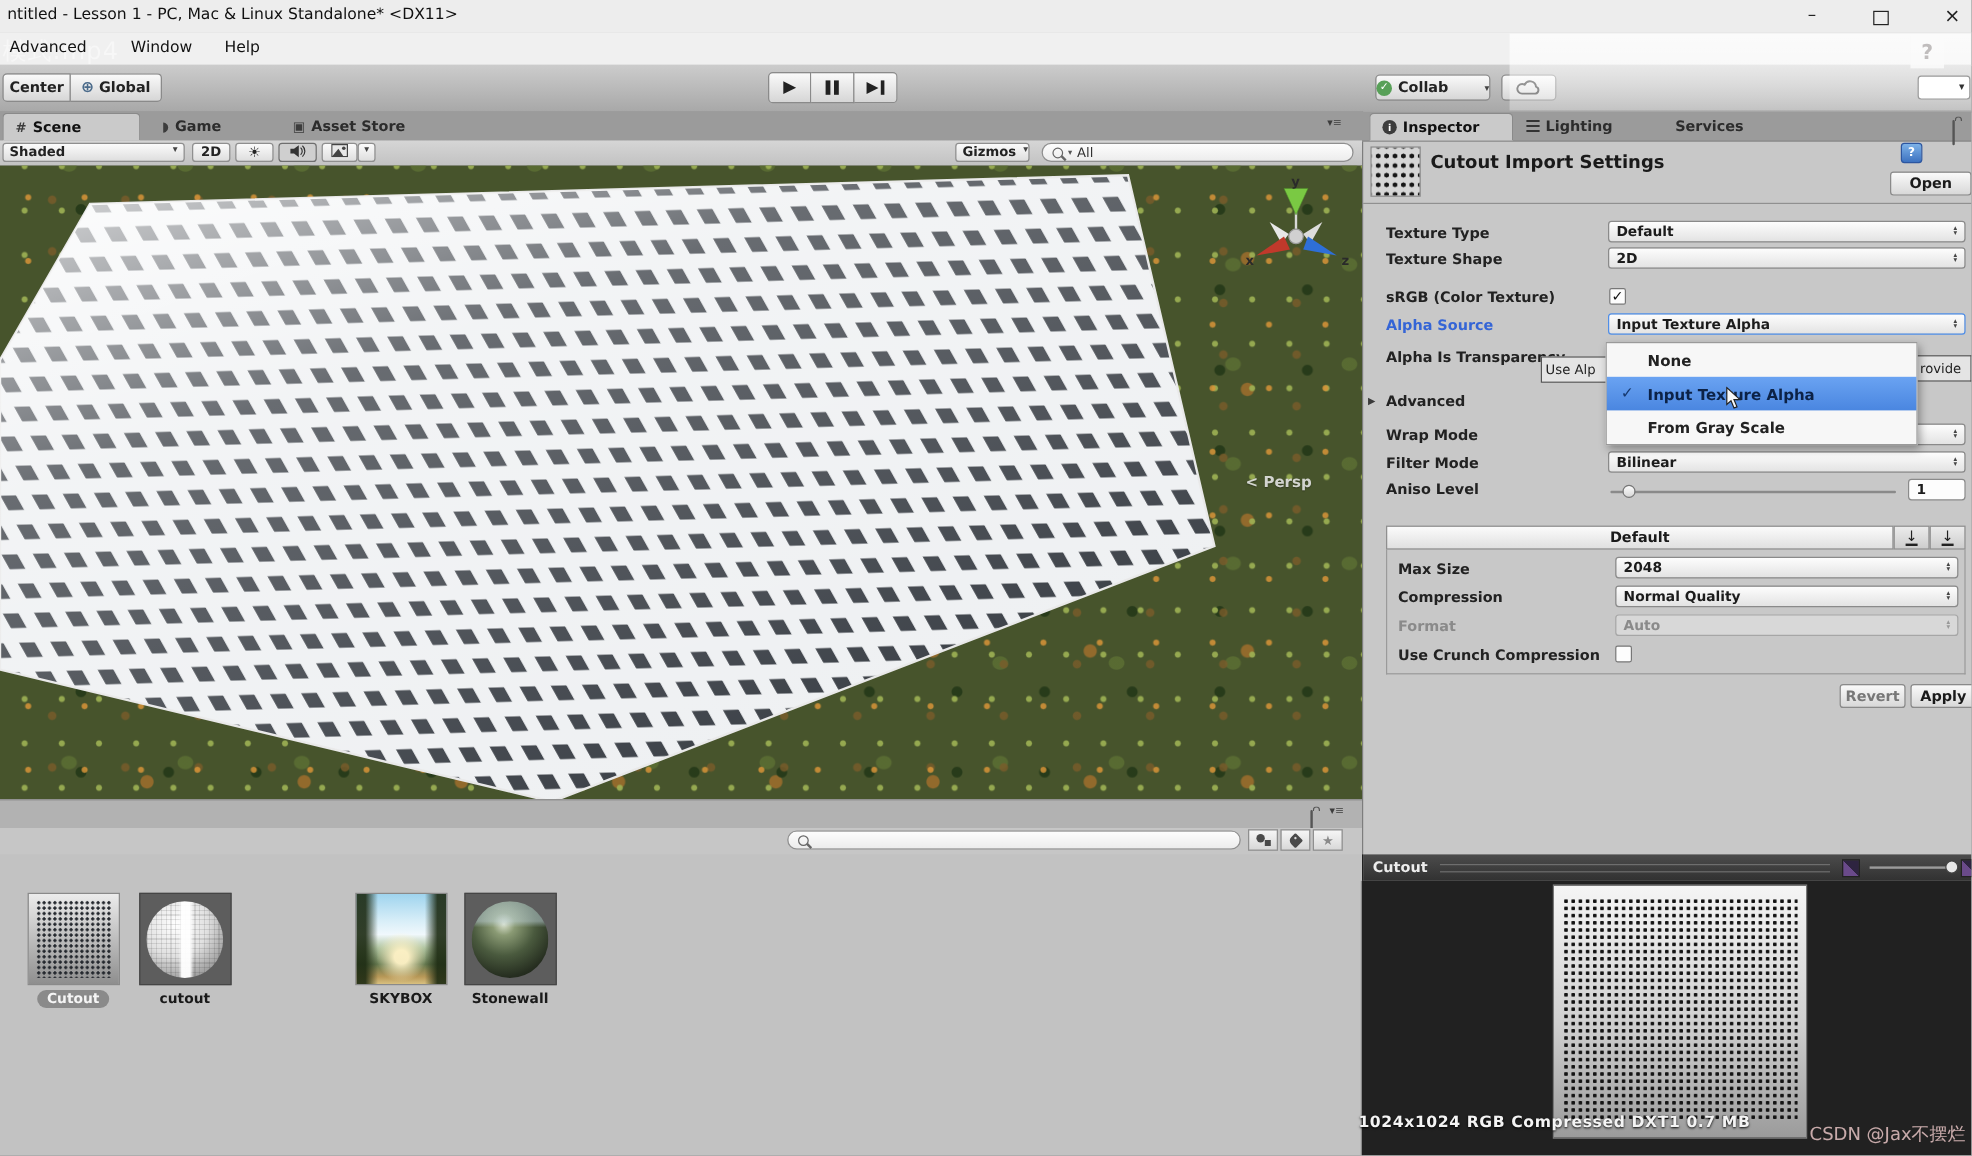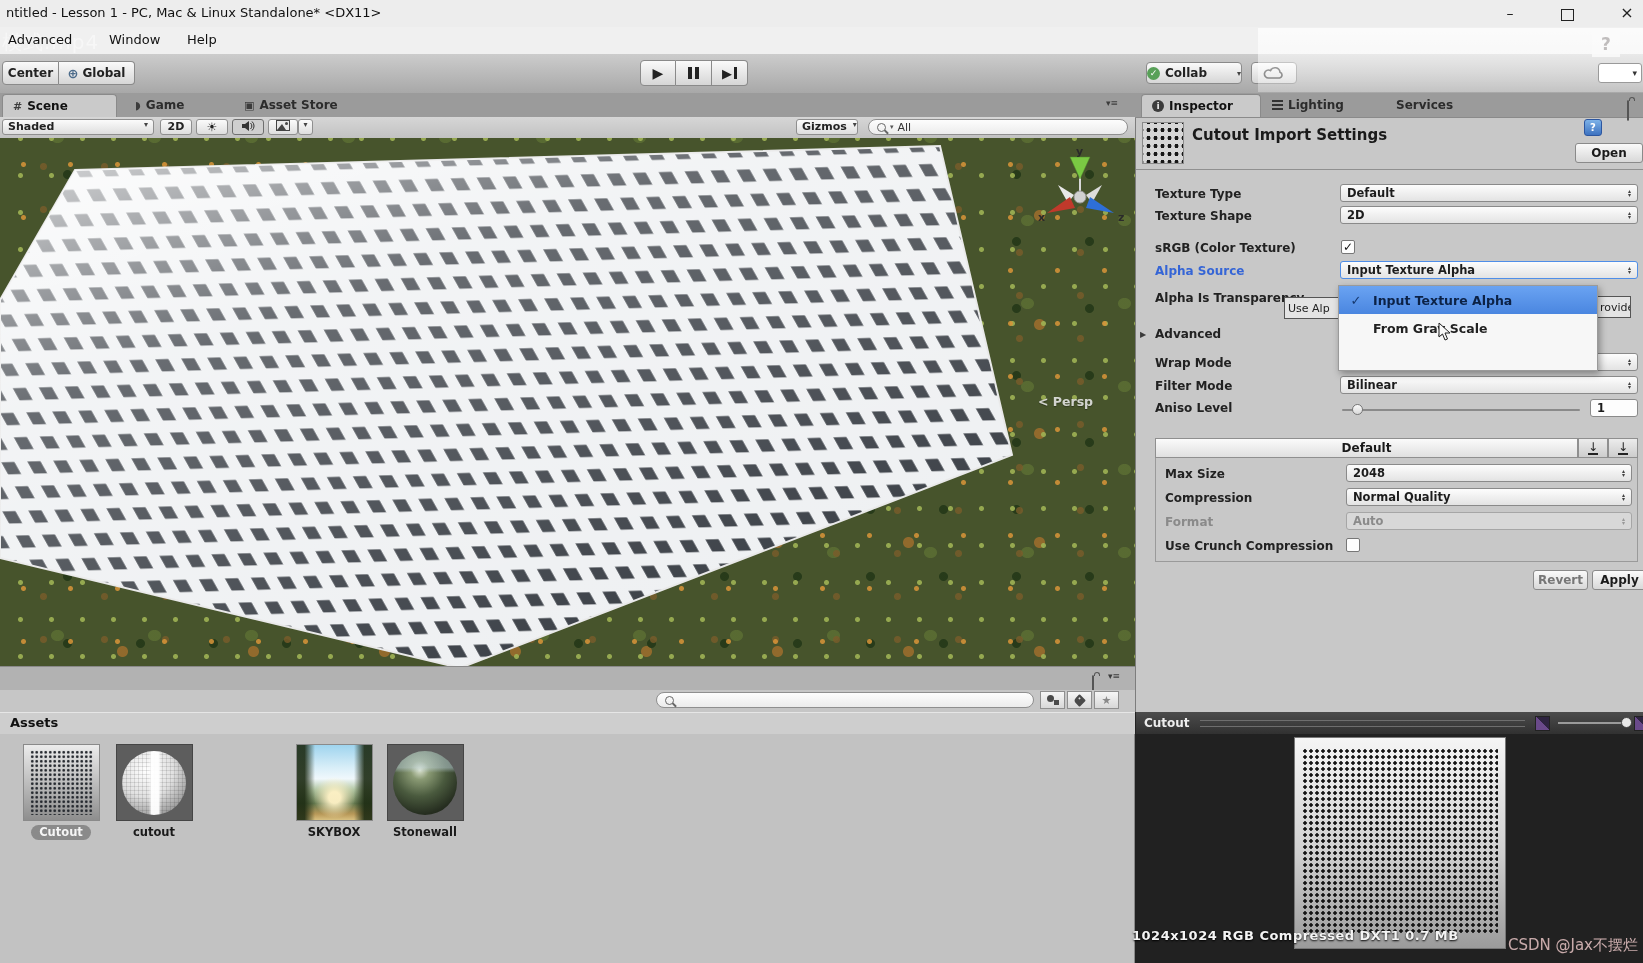--- a/index.html
+++ b/index.html
@@ -321,23 +321,20 @@
         <span class="typeicon"></span>
       </div>
     <div class="abs proj-btn" style="left:1067px;">
         <span class="tagicon"></span>
       </div>
     <div class="abs proj-btn" style="left:1094px;">
       <span style="font-size:11px;color:#8a8a8a;">★</span>
     </div>
   </div>
 
-  <div class="abs assets-header">
-    <div class="abs assets-title">Assets</div>
-  </div>
   <div class="abs assets-body">
     <div class="abs asset-item" style="left:16px;">
       <div class="thumb thumb-cutout"></div>
       <span class="asset-label selected">Cutout</span>
     </div>
     <div class="abs asset-item" style="left:109px;">
       <div class="thumb thumb-frame">
           <div class="sphere sphere-white"></div>
         </div>
       <span class="asset-label">cutout</span>
@@ -482,23 +479,27 @@
   <div class="abs checkbox" style="left:1346px;top:538px;"></div>
 
   <div class="abs pbtn" style="left:1533px;top:570px;width:55px;color:#777;">
     <span>Revert</span>
   </div>
   <div class="abs pbtn" style="left:1592px;top:570px;width:55px;">
     <span>Apply</span>
   </div>
 
   <div class="abs tooltip-frag" style="left:1284px;top:297px;width:56px;height:22px;">Use Alp</div>
-  <div class="abs tooltip-frag" style="left:1597px;top:296px;width:34px;height:22px;border-left:none;">rovide</div>
+  <div class="abs tooltip-frag" style="left:1597px;top:296px;width:46px;height:22px;border-left:none;">rovide</div>
 
   <div class="abs popup">
+    <div class="popup-row">
+      <span class="chk"></span>
+      <span>None</span>
+    </div>
     <div class="popup-row hl">
       <span class="chk">✓</span>
       <span>Input Texture Alpha</span>
     </div>
     <div class="popup-row">
       <span class="chk"></span>
       <span>From Gray Scale</span>
     </div>
   </div>
   <svg class="abs cursor-arrow" style="left:1438px;top:322px;" width="14" height="20">

